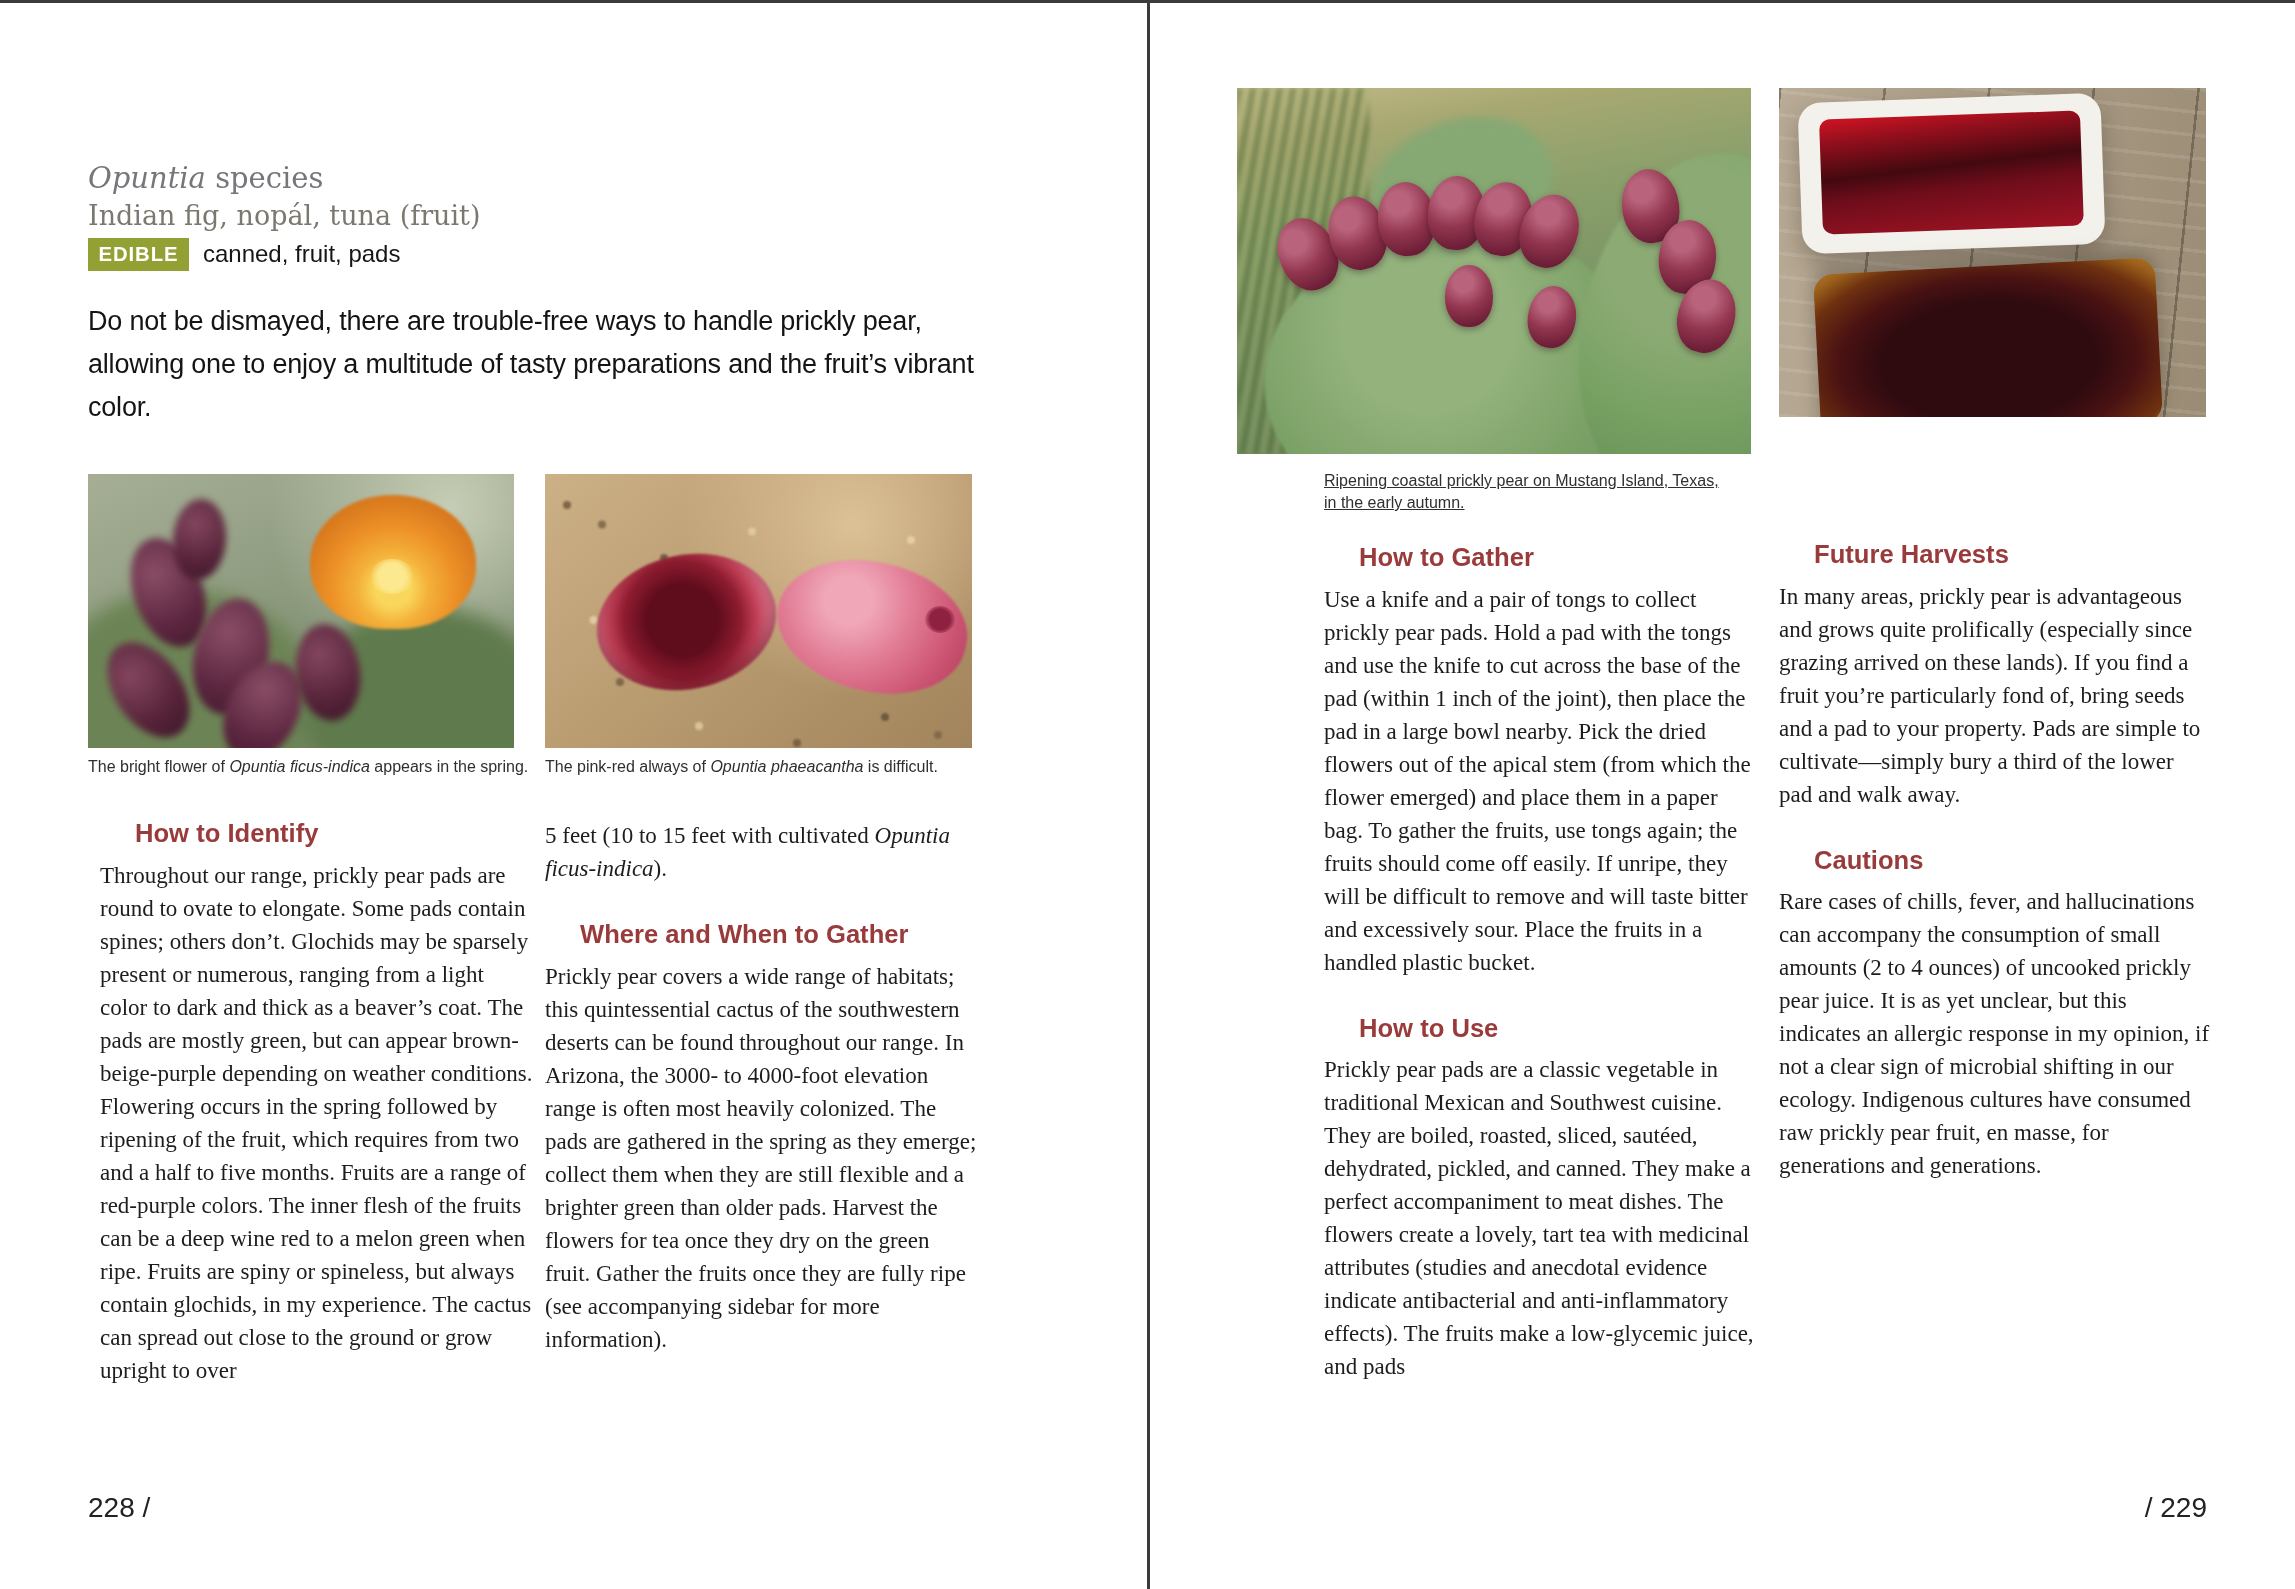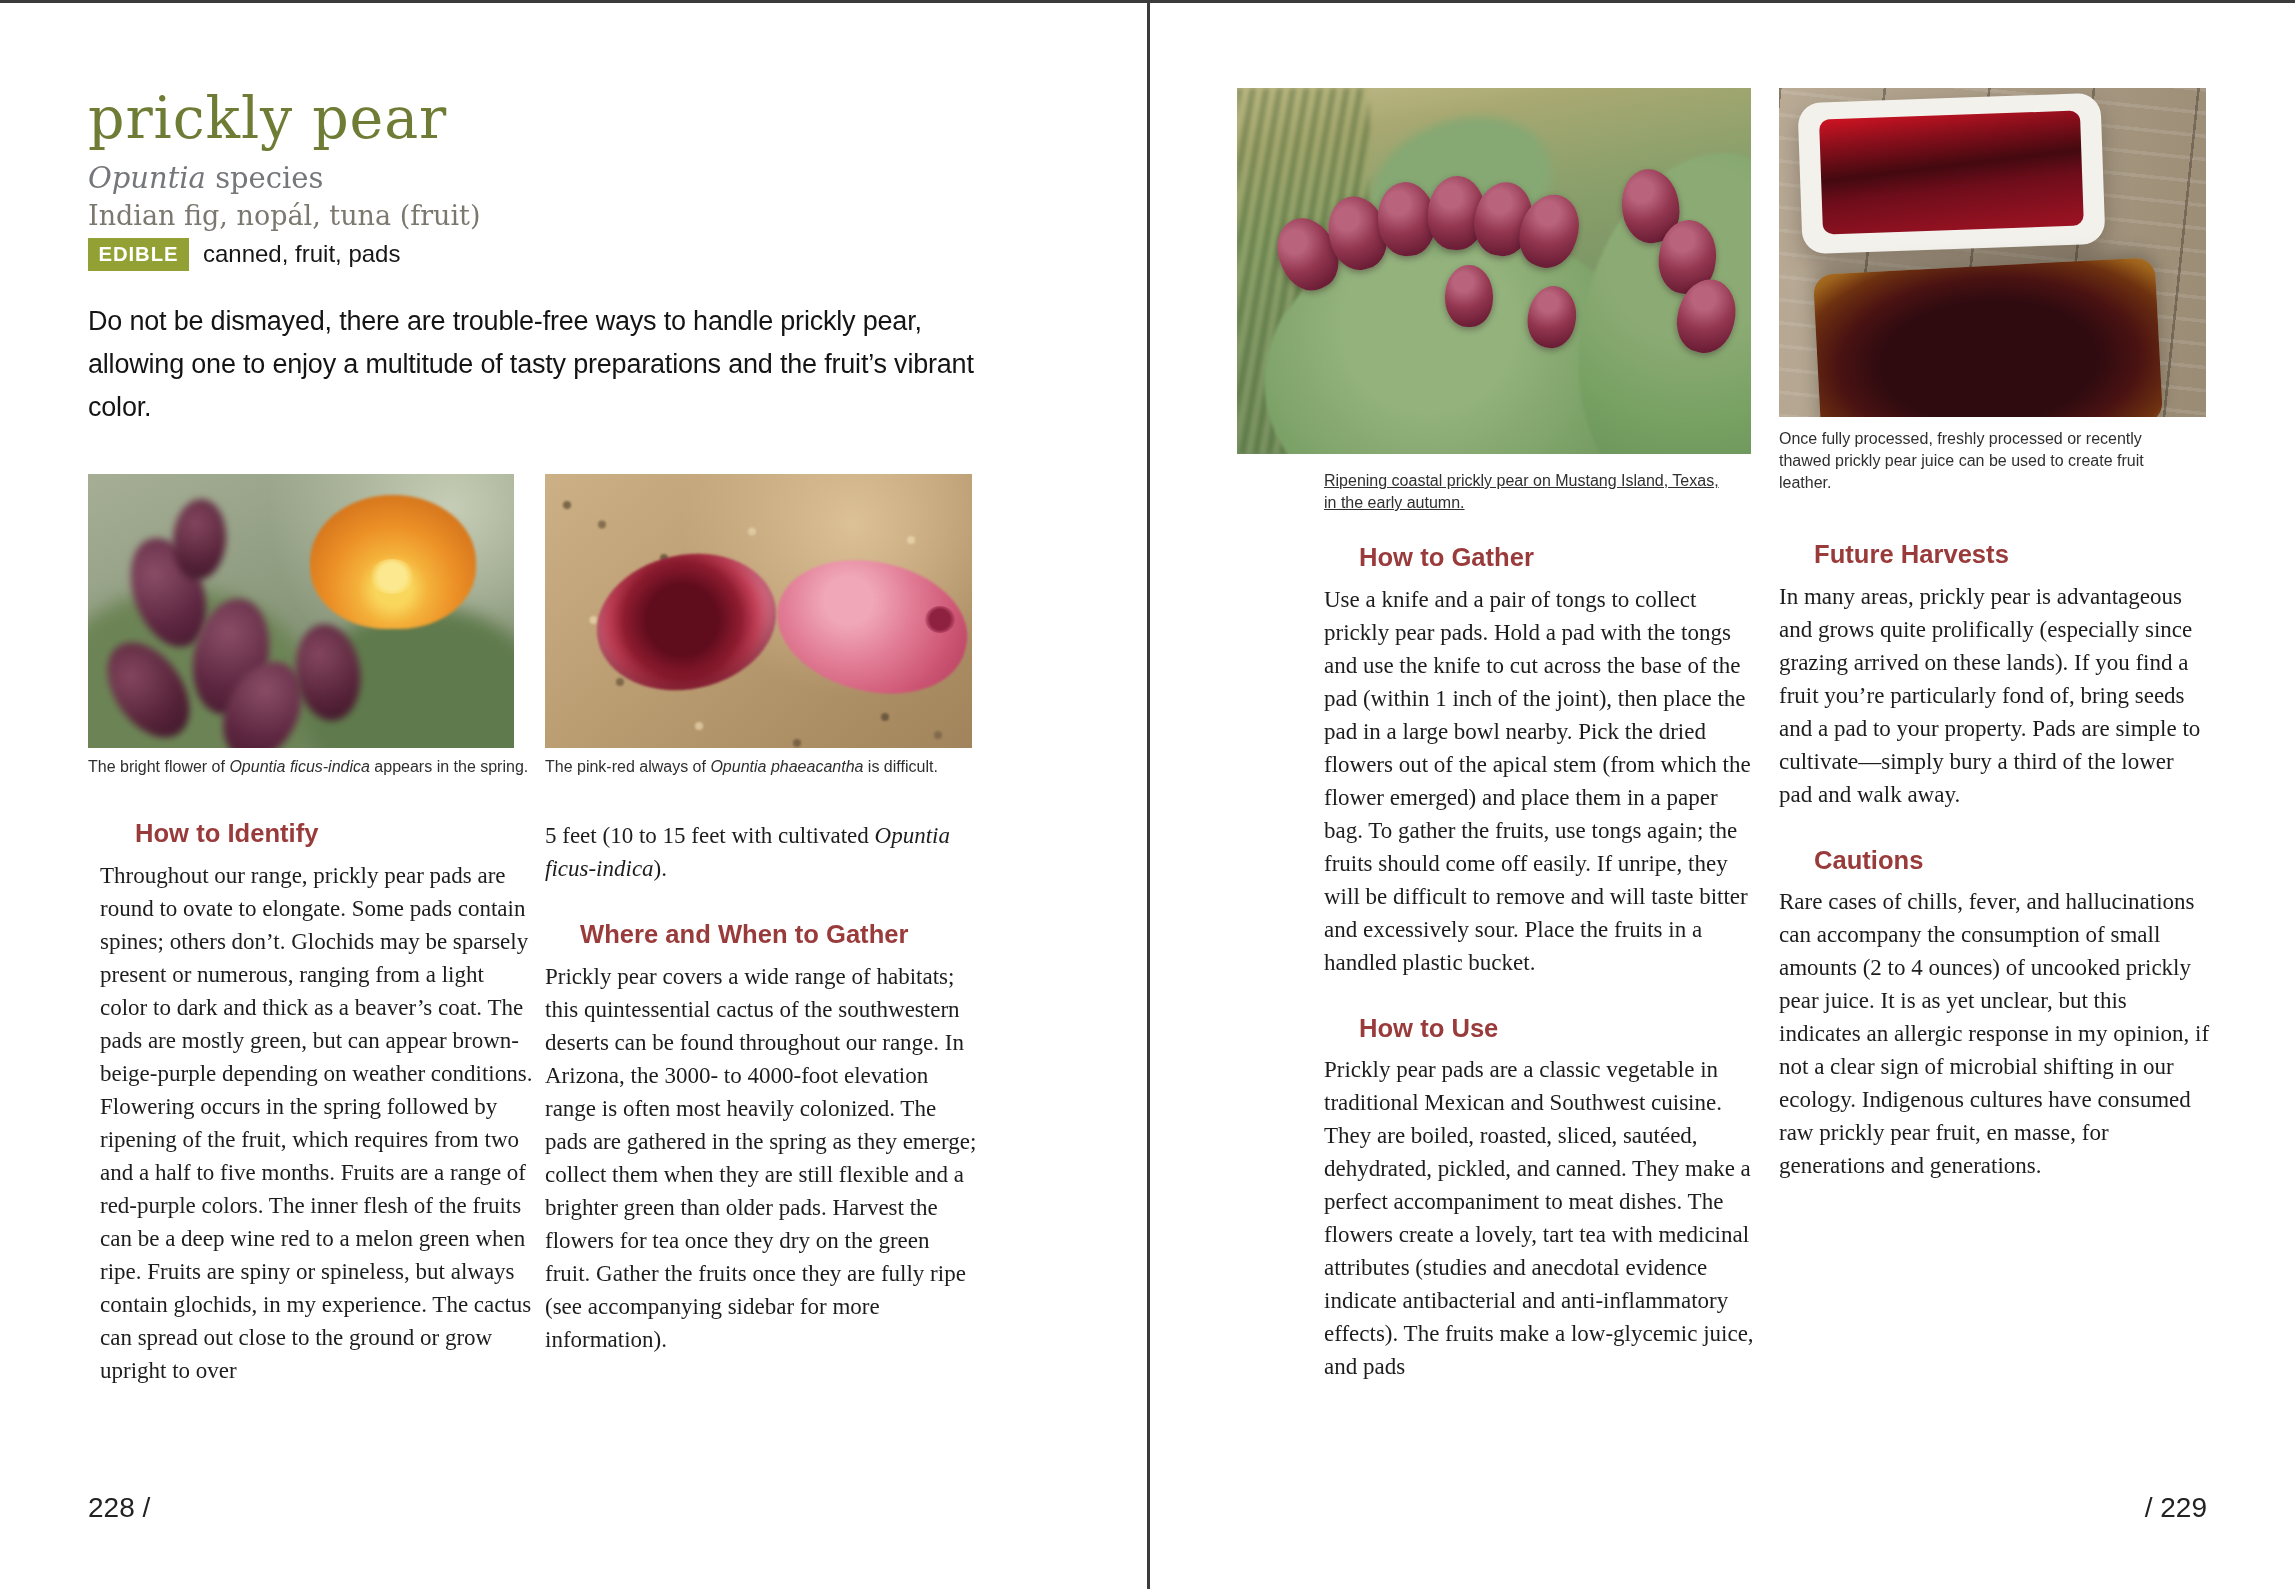--- a/index.html
+++ b/index.html
@@ -80,21 +80,20 @@
           background:radial-gradient(ellipse at 50% 58%, #2f0b10 0 45%, #4a1212 62%, #6e3110 80%, #9a5f1a 91%, #b0762a 100%);
           box-shadow:0 -5.3px 17.7px rgba(0,0,0,.25); }
 </style>
 </head>
 <body>
 
 <div class="spread">
   <div class="rule-top"></div>
   <div class="rule-center"></div>
 
-  <h1 class="title">prickly pear</h1>
   <p class="species"><span class="it">Opuntia</span><span> species</span></p>
   <p class="common-names">Indian fig, nopál, tuna (fruit)</p>
   <div class="edible-row">
     <span class="badge">EDIBLE</span>
     <span class="edible-text">canned, fruit, pads</span>
   </div>
   <p class="intro">Do not be dismayed, there are trouble-free ways to handle prickly pear, allowing one to enjoy a multitude of tasty preparations and the fruit’s vibrant color.</p>
 
   <div class="photo ph1" style="left:88px; top:474px; width:426px; height:274px;">
     <div class="blob" style="left:-44px; top:115px; width:274px; height:230px; background:#6c8455; filter:blur(8.8px);"></div>
@@ -147,21 +146,20 @@
     <div class="pf" style="left:291px; top:198px; width:48px; height:62px; transform:rotate(8deg);"></div>
   </div>
   <p class="caption" style="left:1324px; top:470px; width:411px;text-decoration:underline;">Ripening coastal prickly pear on Mustang Island, Texas, in the early autumn.</p>
 
   <div class="photo ph4" style="left:1779px; top:88px; width:427px; height:329px;">
     <div class="tub">
       <div class="juice"></div>
     </div>
     <div class="dish"></div>
   </div>
-  <p class="caption" style="left:1779px; top:428px; width:415px;">Once fully processed, freshly processed or recently thawed prickly pear juice can be used to create fruit leather.</p>
 
   <div class="col" style="left:1324px; top:543px; width:434px;">
     <h3 class="sec-heading first">How to Gather</h3>
     <p class="body-par">Use a knife and a pair of tongs to collect prickly pear pads. Hold a pad with the tongs and use the knife to cut across the base of the pad (within 1 inch of the joint), then place the pad in a large bowl nearby. Pick the dried flowers out of the apical stem (from which the flower emerged) and place them in a paper bag. To gather the fruits, use tongs again; the fruits should come off easily. If unripe, they will be difficult to remove and will taste bitter and excessively sour. Place the fruits in a handled plastic bucket.</p>
     <h3 class="sec-heading">How to Use</h3>
     <p class="body-par">Prickly pear pads are a classic vegetable in traditional Mexican and Southwest cuisine. They are boiled, roasted, sliced, sautéed, dehydrated, pickled, and canned. They make a perfect accompaniment to meat dishes. The flowers create a lovely, tart tea with medicinal attributes (studies and anecdotal evidence indicate antibacterial and anti-inflammatory effects). The fruits make a low-glycemic juice, and pads</p>
   </div>
   <div class="col" style="left:1779px; top:505px; width:431px;">
     <h3 class="sec-heading">Future Harvests</h3>
     <p class="body-par">In many areas, prickly pear is advantageous and grows quite prolifically (especially since grazing arrived on these lands). If you find a fruit you’re particularly fond of, bring seeds and a pad to your property. Pads are simple to cultivate—simply bury a third of the lower pad and walk away.</p>

